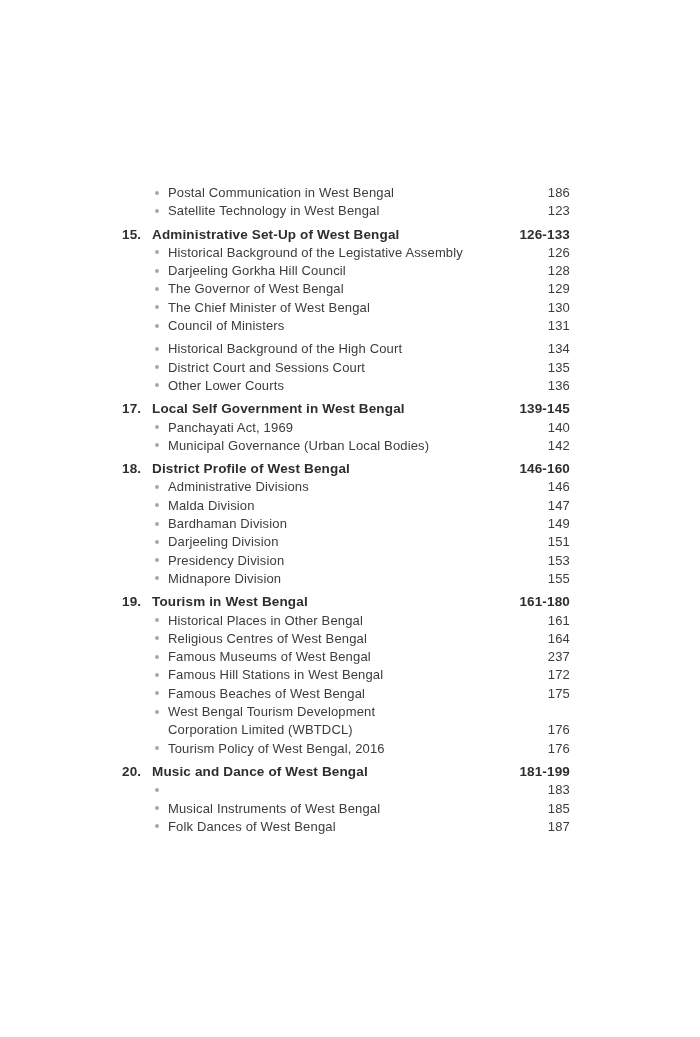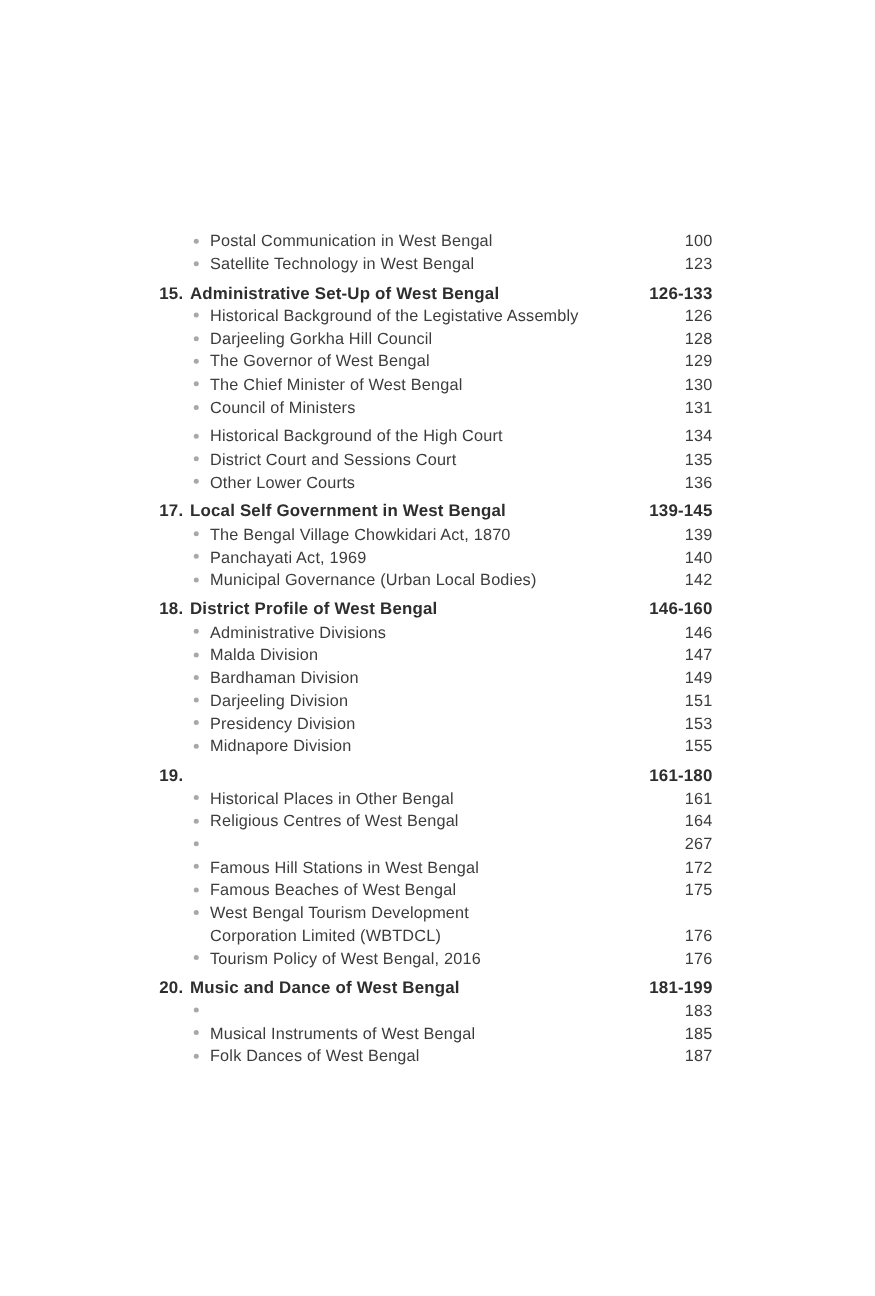--- a/index.html
+++ b/index.html
@@ -48,33 +48,33 @@
   }
   .sub .label {
     flex: 1;
     white-space: pre-line;
   }
   .head {
     font-weight: bold;
     color: #2e2e2e;
     font-size: 13.5px;
   }
-  .head .num { width: 30px; flex: none; text-align: center; }
+  .head .num { width: 30px; flex: none; }
   .head .title { flex: 1; }
   .section { margin-top: 5px; }
 </style>
 </head>
 <body>
 
 <div class="page-surface">
   <div class="toc" id="toc">
       <div class="row sub">
         <span class="bullet"></span>
         <span class="label">Postal Communication in West Bengal</span>
-        <span class="page">100</span>
+        <span class="page">186</span>
       </div>
       <div class="row sub">
         <span class="bullet"></span>
         <span class="label">Satellite Technology in West Bengal</span>
         <span class="page">123</span>
       </div>
       <div class="section">
         <div class="row head">
           <span class="num">15.</span>
           <span class="title">Administrative Set-Up of West Bengal</span>
@@ -124,25 +124,20 @@
         </div>
       </div>
       <div class="section">
         <div class="row head">
           <span class="num">17.</span>
           <span class="title">Local Self Government in West Bengal</span>
           <span class="page">139-145</span>
         </div>
         <div class="row sub">
           <span class="bullet"></span>
-          <span class="label">The Bengal Village Chowkidari Act, 1870</span>
-          <span class="page">139</span>
-        </div>
-        <div class="row sub">
-          <span class="bullet"></span>
           <span class="label">Panchayati Act, 1969</span>
           <span class="page">140</span>
         </div>
         <div class="row sub">
           <span class="bullet"></span>
           <span class="label">Municipal Governance (Urban Local Bodies)</span>
           <span class="page">142</span>
         </div>
       </div>
       <div class="section">
@@ -178,35 +173,37 @@
         </div>
         <div class="row sub">
           <span class="bullet"></span>
           <span class="label">Midnapore Division</span>
           <span class="page">155</span>
         </div>
       </div>
       <div class="section">
         <div class="row head">
           <span class="num">19.</span>
+          <span class="title">Tourism in West Bengal</span>
           <span class="page">161-180</span>
         </div>
         <div class="row sub">
           <span class="bullet"></span>
           <span class="label">Historical Places in Other Bengal</span>
           <span class="page">161</span>
         </div>
         <div class="row sub">
           <span class="bullet"></span>
           <span class="label">Religious Centres of West Bengal</span>
           <span class="page">164</span>
         </div>
         <div class="row sub">
           <span class="bullet"></span>
-          <span class="page">267</span>
+          <span class="label">Famous Museums of West Bengal</span>
+          <span class="page">237</span>
         </div>
         <div class="row sub">
           <span class="bullet"></span>
           <span class="label">Famous Hill Stations in West Bengal</span>
           <span class="page">172</span>
         </div>
         <div class="row sub">
           <span class="bullet"></span>
           <span class="label">Famous Beaches of West Bengal</span>
           <span class="page">175</span>

